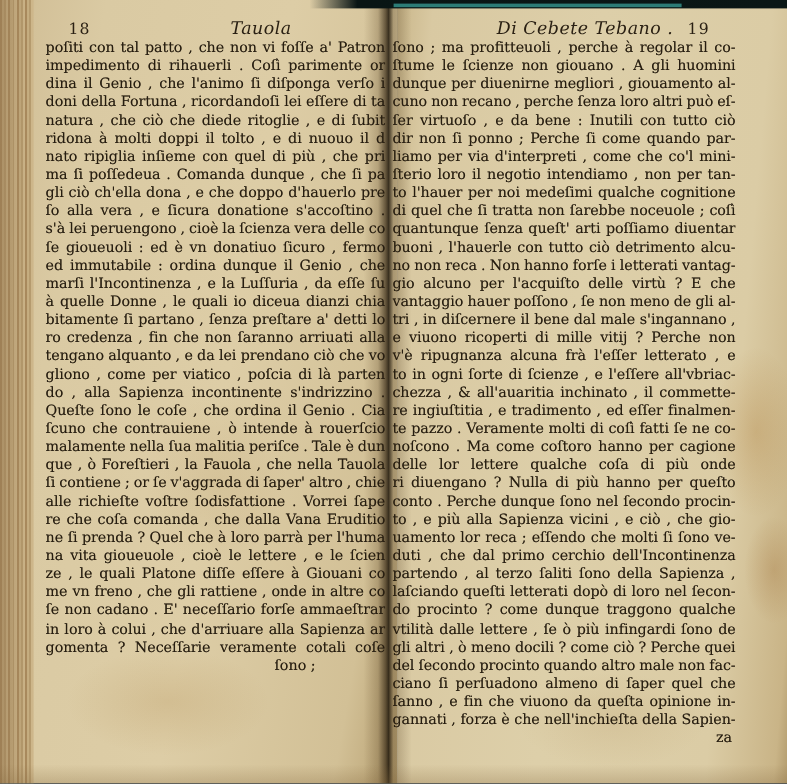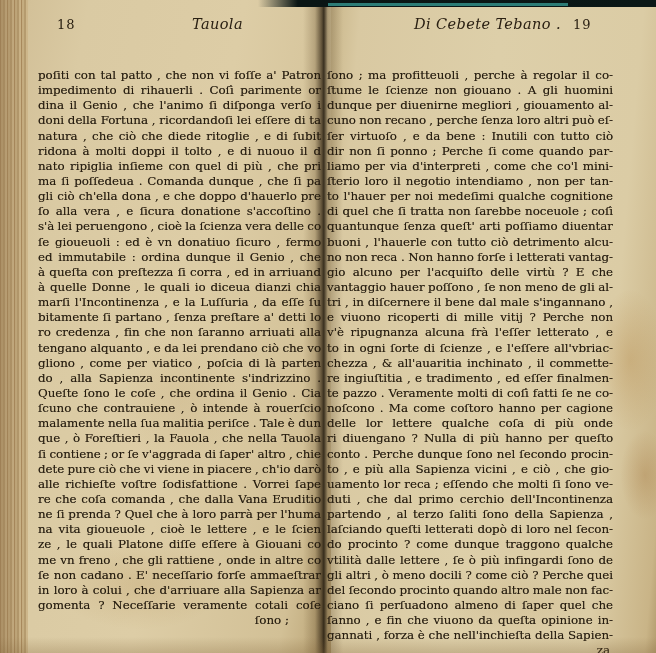--- a/index.html
+++ b/index.html
@@ -55,37 +55,37 @@
   }
   
   .pagenum,.running{position:absolute;color:#2a2013;}
   .pagenum{font-size:13px;letter-spacing:1px;}
   .running{font-style:italic;font-size:14.5px;letter-spacing:.4px;margin-left:22px;}
   #num-left{left:57px;top:17px;}
   #title-left{left:170px;top:16px;}
   #title-right{left:392px;top:16px;text-align:center;}
   #num-right{left:573px;top:17px;text-align:right;}
   
-  .col{position:absolute;top:32px;overflow:hidden;margin-top:36px;}
+  .col{position:absolute;top:32px;overflow:hidden;}
   .col-left{left:38px;width:283px;}
   .col-right{left:327px;width:286px;}
   .text-line{
     height:15.15px;line-height:15.15px;font-size:11.9px;
     color:#261d10;
     text-align:justify;text-align-last:justify;
     word-spacing:-.5px;letter-spacing:-.05px;
     overflow:hidden;
     text-shadow:0 0 .5px rgba(40,30,15,.55);
   }
   .catchword{
     height:15.15px;line-height:15.15px;font-size:11.9px;color:#261d10;
     text-align:right;text-align-last:right;
     text-shadow:0 0 .5px rgba(40,30,15,.55);
   }
-  .catchword.cw-left{padding-right:32px;text-align:center;}
+  .catchword.cw-left{padding-right:58px;text-align:center;}
   .catchword.cw-right{padding-right:3px;}
 </style>
 </head>
 <body>
 
 <div id="scan">
 
   <div class="page page-left"></div>
   <div class="page page-right"></div>
 
@@ -111,34 +111,32 @@
         <div class="text-line">doni della Fortuna , ricordandoſi lei eſſere di ta</div>
         <div class="text-line">natura , che ciò che diede ritoglie , e di ſubit</div>
         <div class="text-line">ridona à molti doppi il tolto , e di nuouo il d</div>
         <div class="text-line">nato ripiglia inſieme con quel di più , che pri</div>
         <div class="text-line">ma ſi poſſedeua . Comanda dunque , che ſi pa</div>
         <div class="text-line">gli ciò ch'ella dona , e che doppo d'hauerlo pre</div>
         <div class="text-line">ſo alla vera , e ſicura donatione s'accoſtino . Qua</div>
         <div class="text-line">s'à lei peruengono , cioè la ſcienza vera delle co</div>
         <div class="text-line">ſe gioueuoli : ed è vn donatiuo ſicuro , fermo</div>
         <div class="text-line">ed immutabile : ordina dunque il Genio , che</div>
-        <div class="text-line">à queſta con preſtezza ſi corra , ed in arriuand</div>
+        <div class="text-line">marſi l'Incontinenza , e la Luſſuria , da eſſe ſu</div>
         <div class="text-line">à quelle Donne , le quali io diceua dianzi chia</div>
-        <div class="text-line">marſi l'Incontinenza , e la Luſſuria , da eſſe ſu</div>
         <div class="text-line">bitamente ſi partano , ſenza preſtare a' detti lo</div>
         <div class="text-line">ro credenza , fin che non ſaranno arriuati alla</div>
         <div class="text-line">tengano alquanto , e da lei prendano ciò che vo</div>
         <div class="text-line">gliono , come per viatico , poſcia di là parten</div>
         <div class="text-line">do , alla Sapienza incontinente s'indrizzino .</div>
         <div class="text-line">Queſte ſono le coſe , che ordina il Genio . Cia</div>
         <div class="text-line">ſcuno che contrauiene , ò intende à rouerſcio</div>
         <div class="text-line">malamente nella ſua malitia periſce . Tale è dun</div>
         <div class="text-line">que , ò Foreſtieri , la Fauola , che nella Tauola</div>
         <div class="text-line">ſi contiene ; or ſe v'aggrada di ſaper' altro , chie</div>
-        <div class="text-line">dete pure ciò che vi viene in piacere , ch'io darò</div>
         <div class="text-line">alle richieſte voſtre ſodisfattione . Vorrei ſape</div>
         <div class="text-line">re che coſa comanda , che dalla Vana Eruditio</div>
         <div class="text-line">ne ſi prenda ? Quel che à loro parrà per l'huma</div>
         <div class="text-line">na vita gioueuole , cioè le lettere , e le ſcien</div>
         <div class="text-line">ze , le quali Platone diſſe eſſere à Giouani co</div>
         <div class="text-line">me vn freno , che gli rattiene , onde in altre co</div>
         <div class="text-line">ſe non cadano . E' neceſſario forſe ammaeſtrar</div>
         <div class="text-line">in loro à colui , che d'arriuare alla Sapienza ar</div>
         <div class="text-line">gomenta ? Neceſſarie veramente cotali coſe non</div>
       </div>

